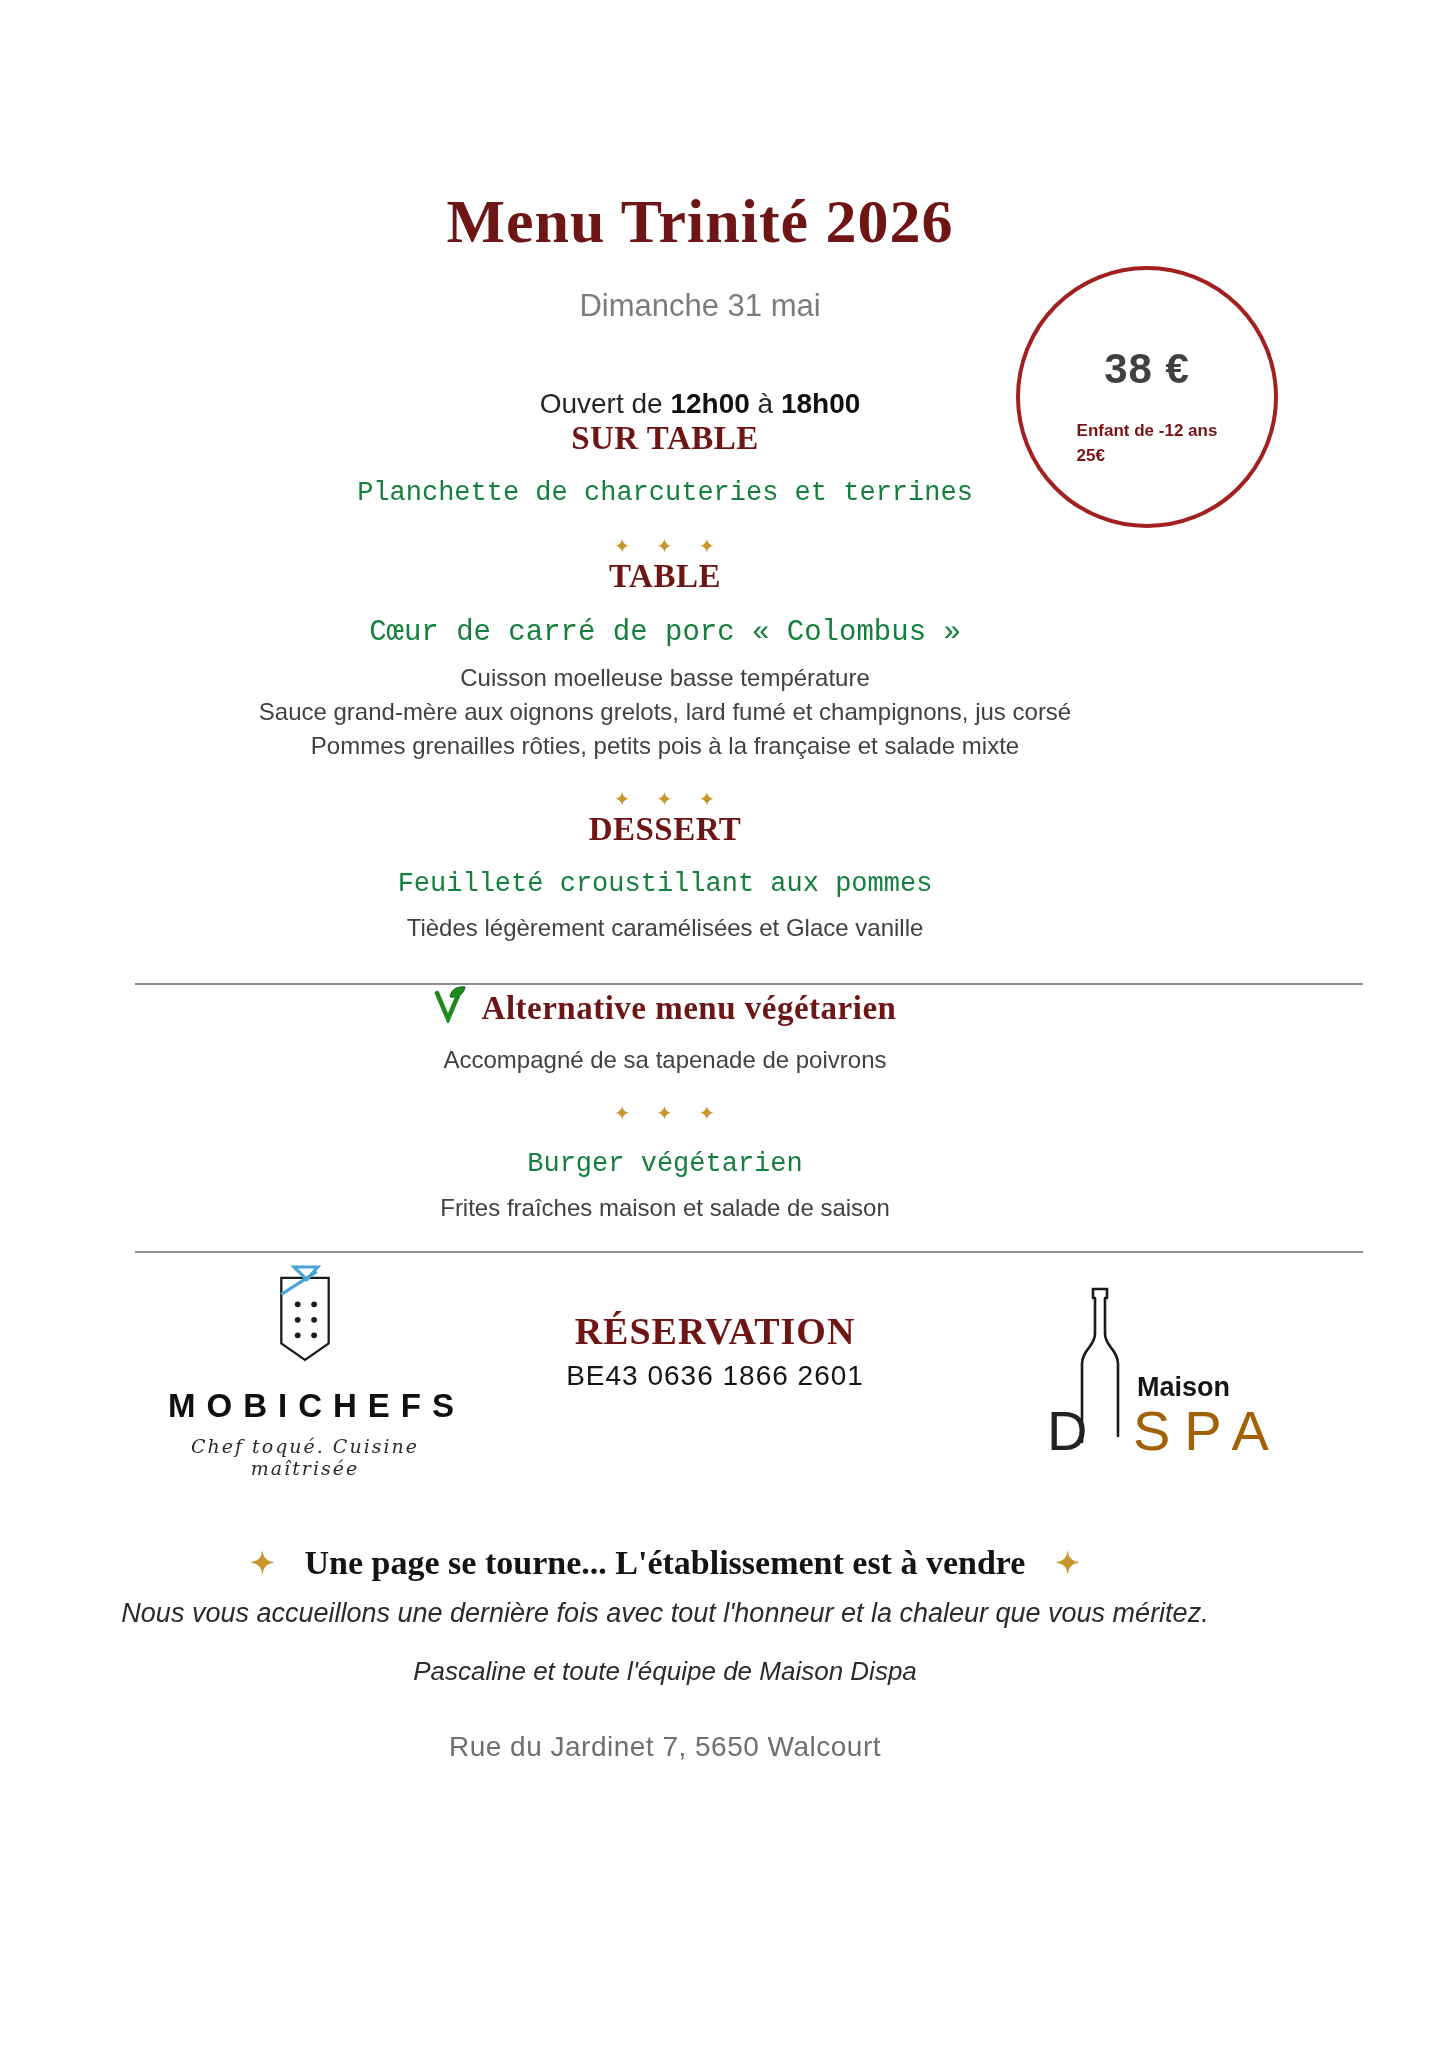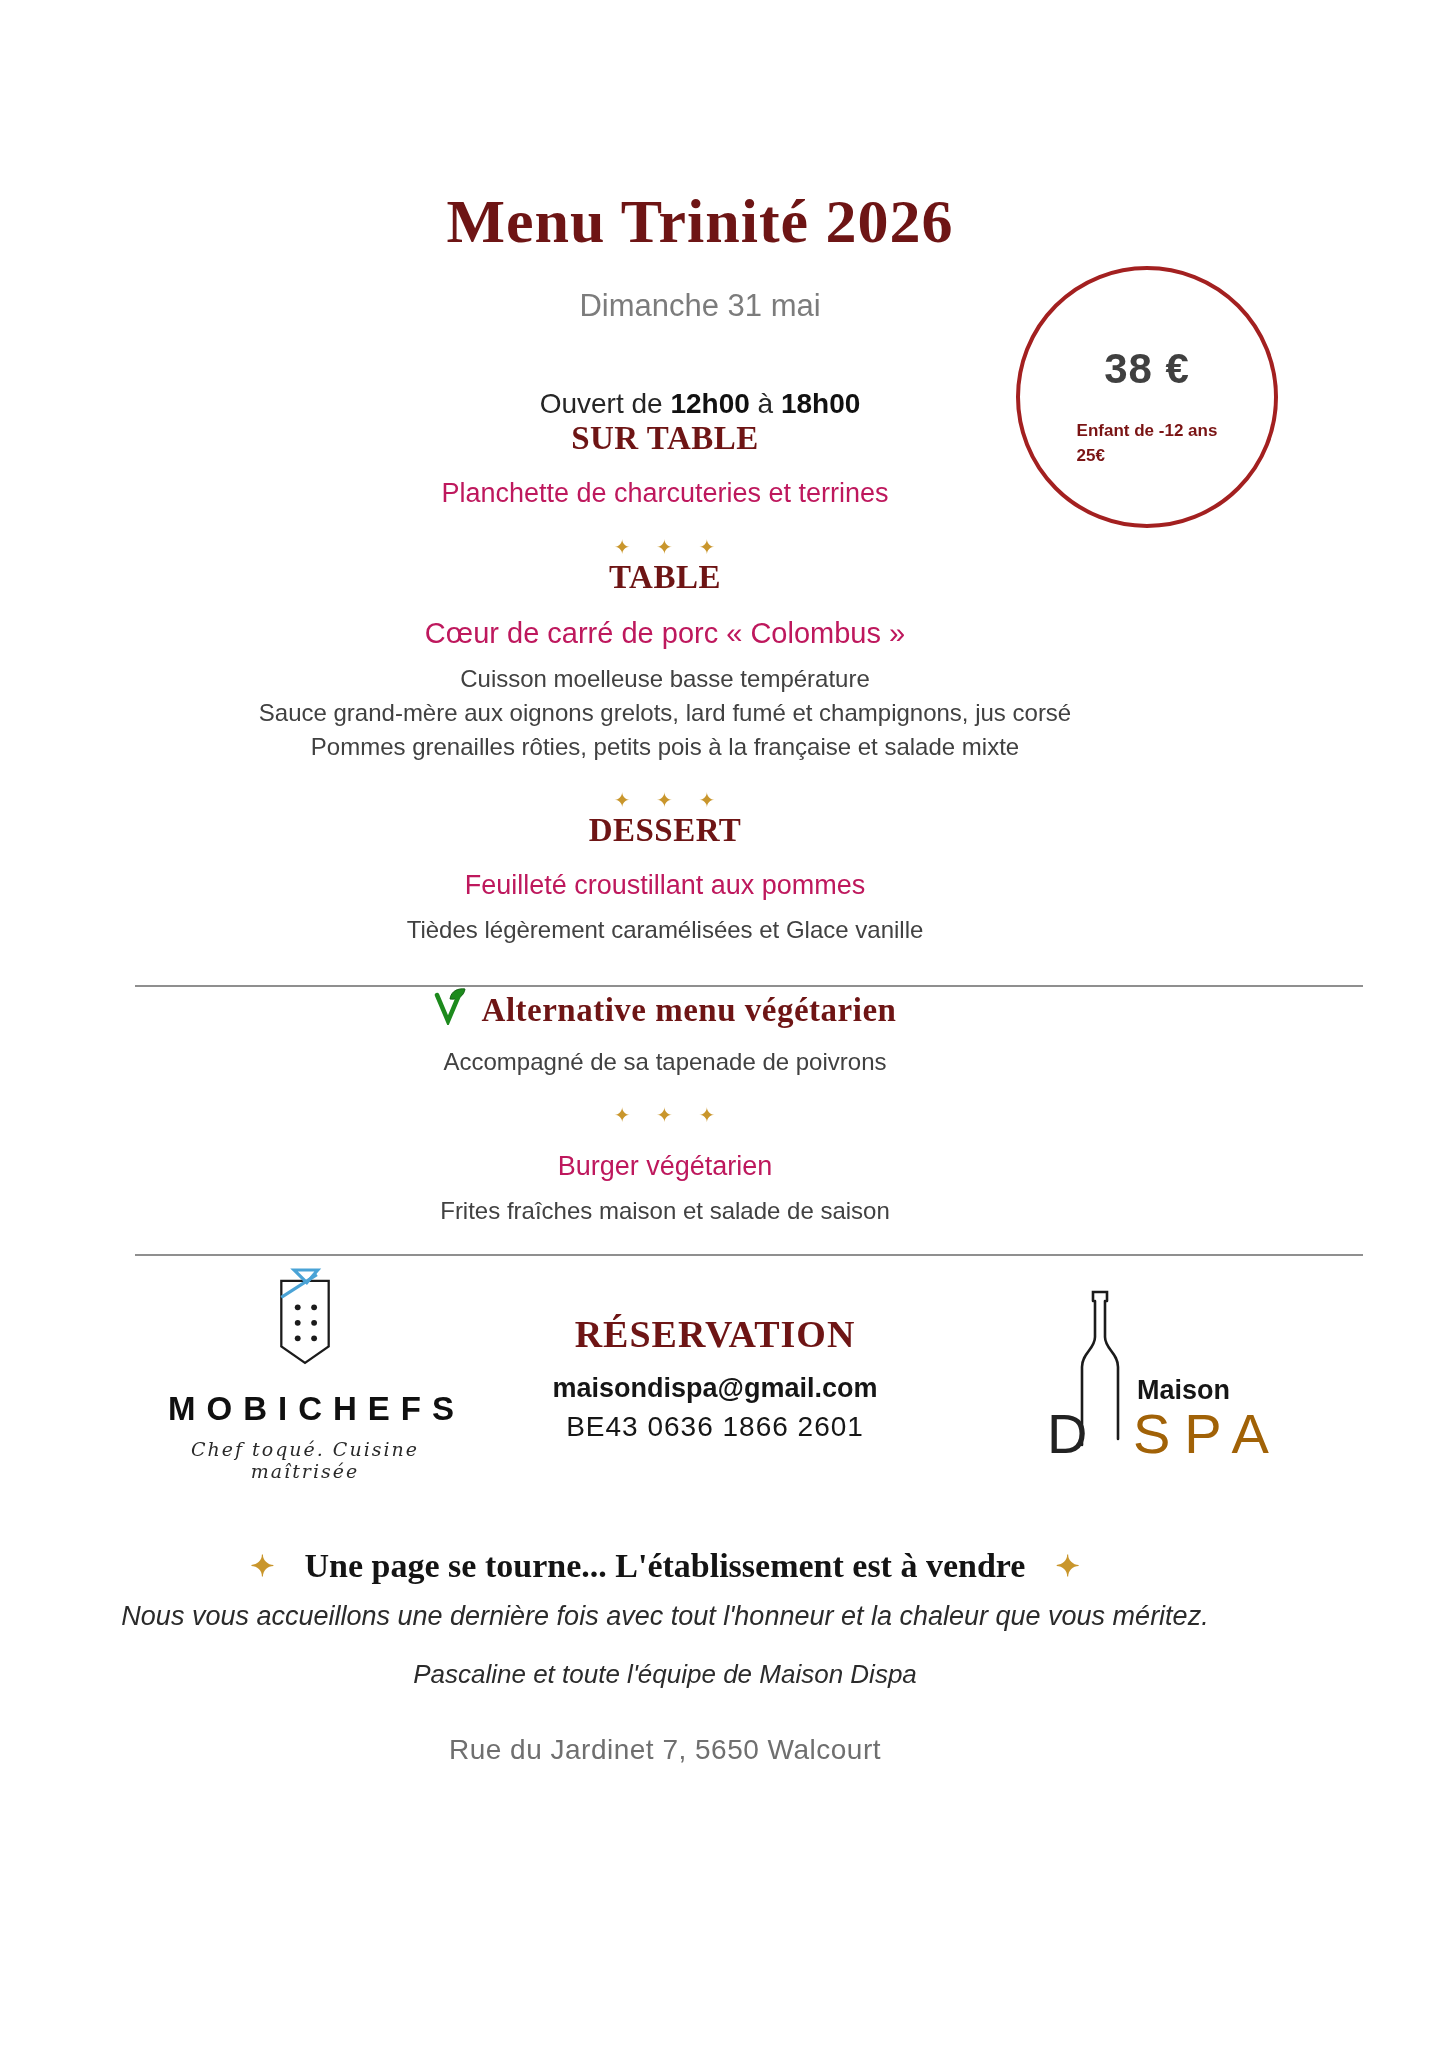--- a/index.html
+++ b/index.html
@@ -32,21 +32,21 @@
     box-sizing:border-box;
   }
   .badge-price{font-size:42px;font-weight:bold;color:#404040;letter-spacing:1px;margin-top:20px;}
   .badge-child{font-size:17px;font-weight:bold;color:#7a1414;margin-top:26px;line-height:1.45;}
   h2.section-title{
     font-family:"Liberation Serif", serif;
     font-weight:bold;font-size:33px;color:#6e1515;
     margin:0;letter-spacing:0.5px;
   }
   .mt-surtable{margin-top:64px;}
-  .dish{font-size:27px;color:#be185d;margin:21px 0 0 0;}
+  .dish{font-size:27px;color:#15803d;margin:21px 0 0 0;font-family:Liberation Mono, monospace;}
   .dish-lg{font-size:29px;}
   .detail{font-size:24px;color:#414141;margin:13px 0 0 0;line-height:31px;}
   .detail + .detail{margin-top:3px;}
   .sep{
     margin-top:26px;
     color:#c9962c;font-size:20px;word-spacing:18px;
     letter-spacing:1px;
   }
   .after-sep{margin-top:24px;}
   .divider{
@@ -167,21 +167,20 @@
             <circle cx="37" cy="79" r="3.2" fill="#1b1b1b"></circle>
               <circle cx="55" cy="79" r="3.2" fill="#1b1b1b"></circle>
           </svg>
         </span>
         <div class="mobichefs-word">MOBICHEFS</div>
         <div class="mobichefs-tagline">Chef toqué. Cuisine maîtrisée</div>
       </div>
 
       <div class="reservation">
         <h3 class="reservation-title">RÉSERVATION</h3>
-        <div class="reservation-email">maisondispa@gmail.com</div>
         <div class="reservation-account">BE43 0636 1866 2601</div>
       </div>
 
       <div class="dispa">
         <span style="position:absolute;left:26px;top:8px;">
           <svg width="58" height="162" viewBox="0 0 58 162">
             <path d="M22,14 L22,5 L36,5 L36,14 M24,14 L24,50 C24,62 11,66 11,80 L11,158 M34,14 L34,50 C34,62 47,66 47,80 L47,152" fill="none" stroke="#1b1b1b" stroke-width="2.6" stroke-linecap="round"></path>
           </svg>
         </span>
         <div class="dispa-maison">Maison</div>

